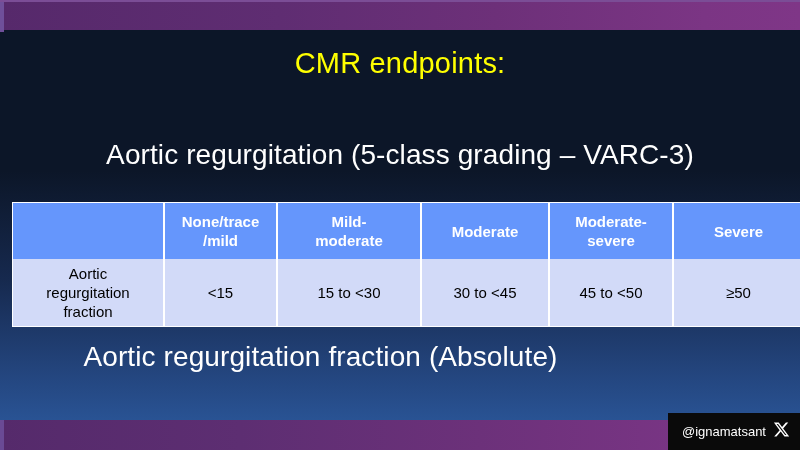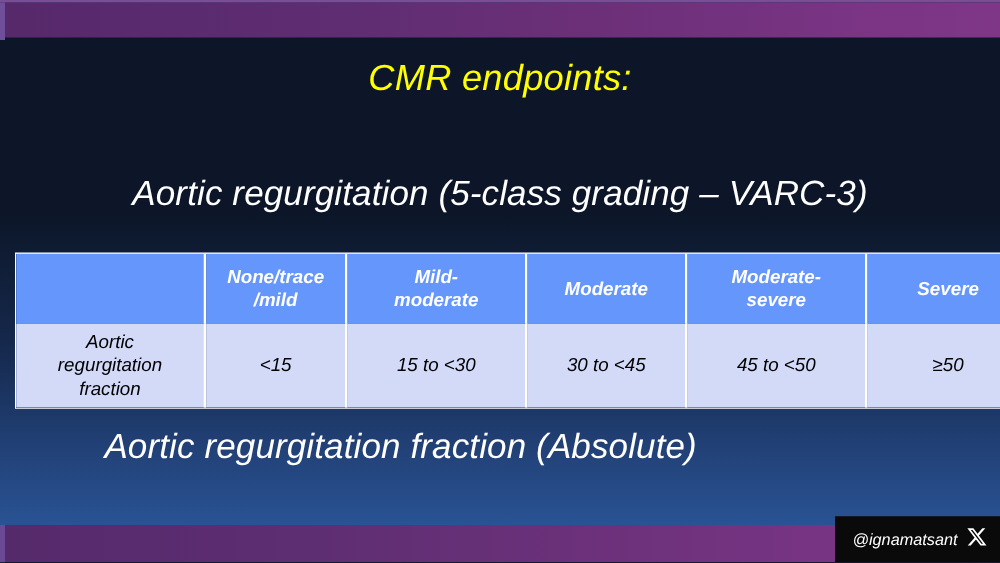--- a/index.html
+++ b/index.html
@@ -16,21 +16,20 @@
     width: 800px;
     height: 450px;
     overflow: hidden;
     background: linear-gradient(to bottom,
                 #0c1628 0%,
                 #0c1628 38%,
                 #16294e 62%,
                 #23447c 82%,
                 #2a5597 95%,
                 #2b569a 100%);
-    font-style: italic;
   }
 
   
   .bar-top {
     position: absolute;
     left: 0;
     top: 0;
     width: 800px;
     height: 30px;
     background: linear-gradient(to right, #56296b 0%, #5f2d72 35%, #6d3079 62%, #7b3584 88%, #7f3687 100%);
@@ -137,21 +136,21 @@
     color: #000000;
     font-size: 15px;
     line-height: 19px;
     height: 67px;
     font-weight: normal;
   }
   td.col-label { width: 152px; }
   td.col-v1    { width: 113px; }
   td.col-v2    { width: 144px; }
   td.col-v3    { width: 128px; }
-  td.col-v4    { width: 144px; }
+  td.col-v4    { width: 124px; }
   td.col-v5    { width: 129px; }
 
   
   .watermark {
     position: absolute;
     right: 0;
     top: 413px;
     height: 37px;
     background: #0a0a0a;
     display: flex;

